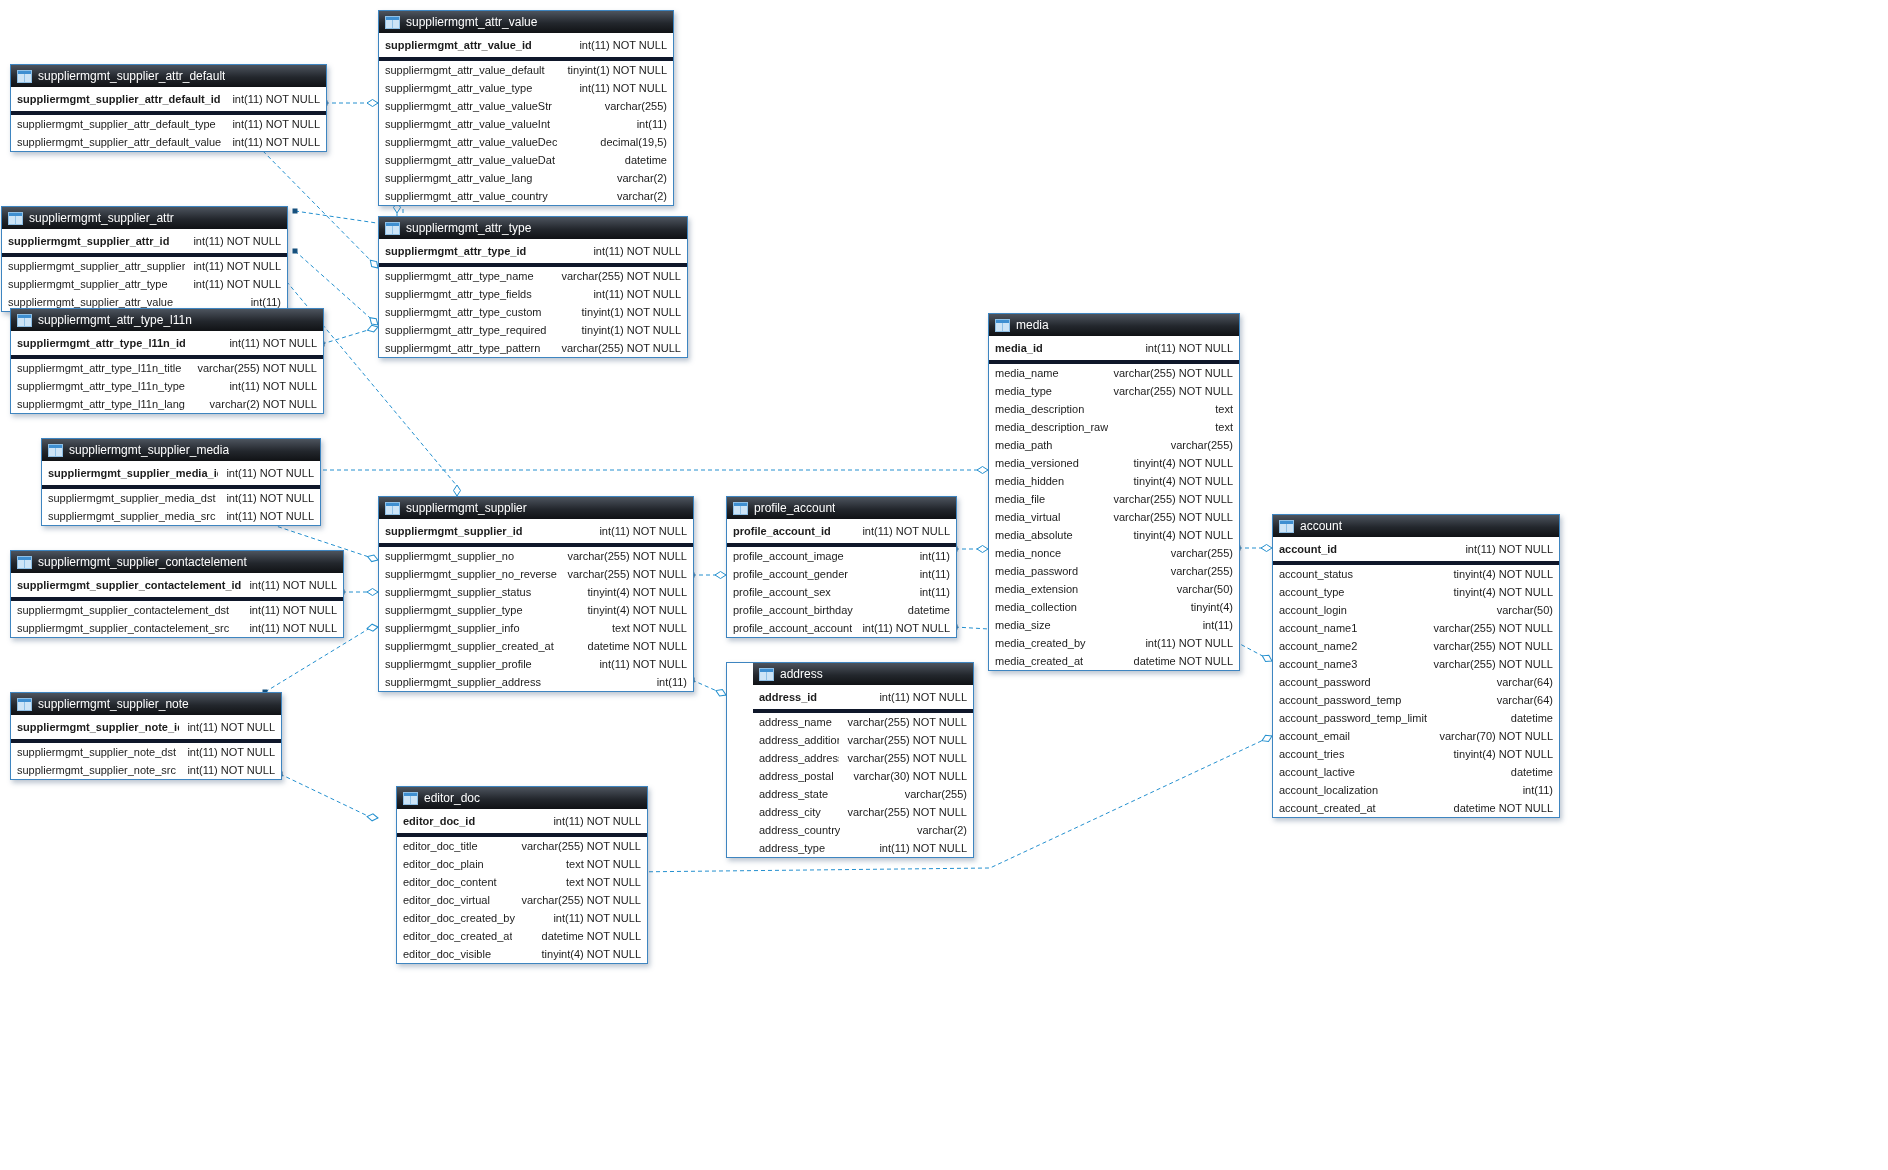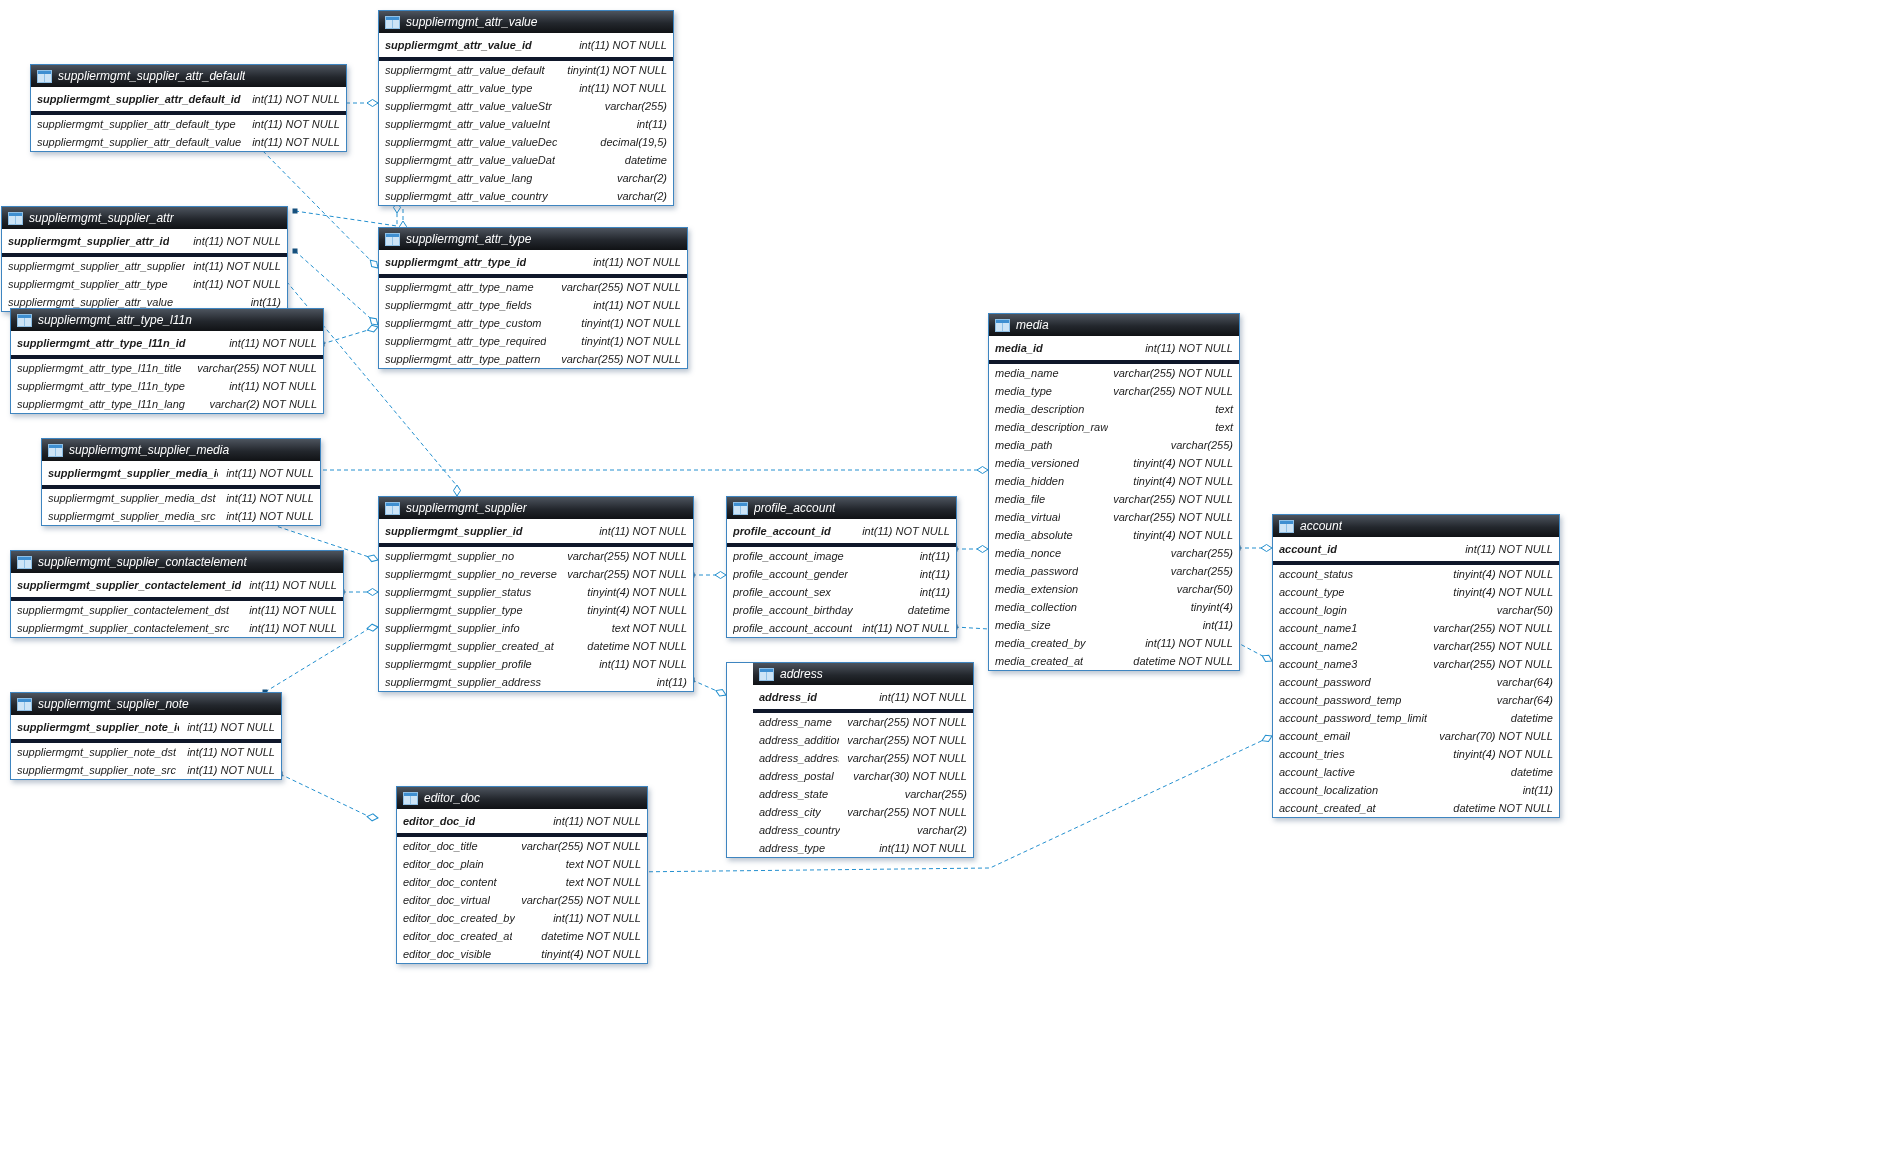--- a/index.html
+++ b/index.html
@@ -8,21 +8,21 @@
     background:#ffffff;
     font-family:"Liberation Sans",sans-serif;
   }
   #canvas{position:absolute;left:0;top:0;width:1888px;height:1170px}
   #wires{position:absolute;left:0;top:0;width:1888px;height:1170px;z-index:0}
 
   .table{
     position:absolute;z-index:1;background:#ffffff;
     border:1px solid #3e85c0;
     box-shadow:2px 3px 5px rgba(60,90,120,.35);
-    color:#1c1c1c;font-size:11px;font-style:italic;
+    color:#1c1c1c;font-size:11px;
   }
   .hdr{
     height:22px;display:flex;align-items:center;gap:6px;padding:0 6px;
     background:linear-gradient(180deg,#4d545e 0%,#23272d 55%,#101215 100%);
     color:#ffffff;font-size:12px;
   }
   .ttl{white-space:nowrap;overflow:hidden}
   .ticon{width:13px;height:11px;flex:0 0 auto;background:#cde4f6;border:1px solid #8fc0e6;position:relative}
   .ticon::before{content:"";position:absolute;left:0;right:0;top:0;height:3px;background:#3f8fd1}
   .ticon::after{content:"";position:absolute;left:6px;top:3px;bottom:0;width:1px;background:#8fc0e6}
@@ -89,21 +89,21 @@
     <rect x="1235.5" y="545.5" width="5" height="5" fill="#17517e"></rect>
     <path d="M0,0 L-5.5,-3.5 L-11,0 L-5.5,3.5 Z" transform="translate(1272,548) rotate(0)" fill="#ffffff" stroke="#2490cf"></path>
     <polyline points="955,627 1240,644 1272,661" fill="none" stroke="#2490cf" stroke-width="1" stroke-dasharray="4 3"></polyline>
     <rect x="952.5" y="624.5" width="5" height="5" fill="#17517e"></rect>
     <path d="M0,0 L-5.5,-3.5 L-11,0 L-5.5,3.5 Z" transform="translate(1272,661) rotate(27.979474388480146)" fill="#ffffff" stroke="#2490cf"></path>
     <polyline points="628,872 990,868 1272,736" fill="none" stroke="#2490cf" stroke-width="1" stroke-dasharray="4 3"></polyline>
     <rect x="625.5" y="869.5" width="5" height="5" fill="#17517e"></rect>
     <path d="M0,0 L-5.5,-3.5 L-11,0 L-5.5,3.5 Z" transform="translate(1272,736) rotate(-25.083594006190918)" fill="#ffffff" stroke="#2490cf"></path>
   </svg>
 <div id="canvas">
-    <div class="table" style="left: 10px; top: 64px; width: 315px; margin-left: 20px;">
+    <div class="table" style="left: 10px; top: 64px; width: 315px;">
       <div class="hdr">
         <span class="ticon"></span>
         <span class="ttl">suppliermgmt_supplier_attr_default</span>
       </div>
       <div class="row pkrow">
         <span class="cname">suppliermgmt_supplier_attr_default_id</span>
         <span class="ctype">int(11) NOT NULL</span>
       </div>
       <div class="row">
         <span class="cname">suppliermgmt_supplier_attr_default_type</span>
@@ -247,21 +247,21 @@
       </div>
       <div class="row">
         <span class="cname">suppliermgmt_attr_value_lang</span>
         <span class="ctype">varchar(2)</span>
       </div>
       <div class="row">
         <span class="cname">suppliermgmt_attr_value_country</span>
         <span class="ctype">varchar(2)</span>
       </div>
     </div>
-    <div class="table" style="left: 378px; top: 227px; width: 308px;">
+    <div class="table" style="left: 378px; top: 216px; width: 308px;">
       <div class="hdr">
         <span class="ticon"></span>
         <span class="ttl">suppliermgmt_attr_type</span>
       </div>
       <div class="row pkrow">
         <span class="cname">suppliermgmt_attr_type_id</span>
         <span class="ctype">int(11) NOT NULL</span>
       </div>
       <div class="row">
         <span class="cname">suppliermgmt_attr_type_name</span>

